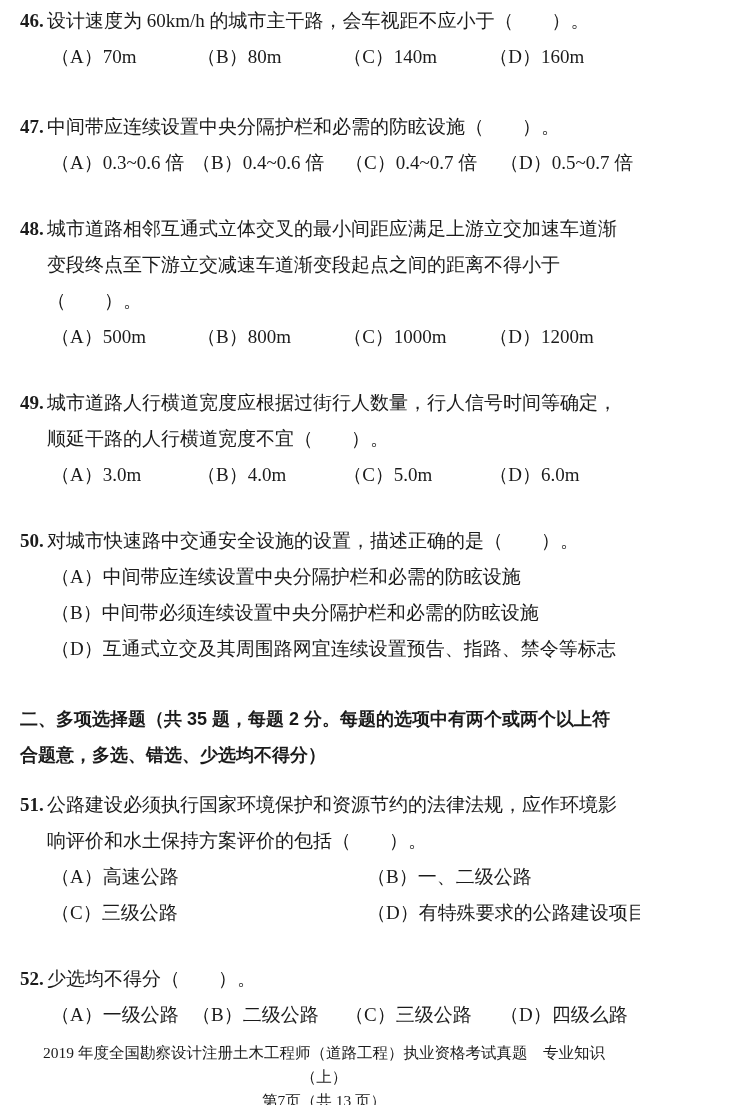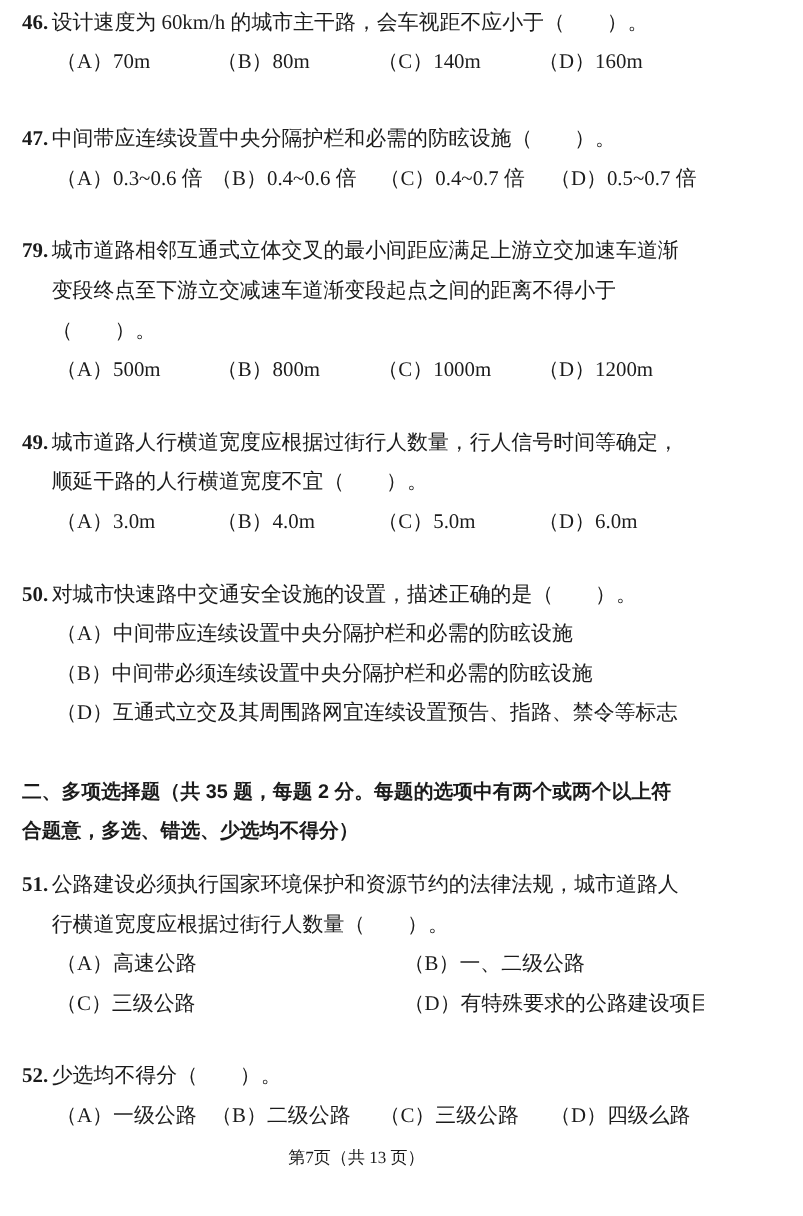--- a/index.html
+++ b/index.html
@@ -93,21 +93,21 @@
     <p class="q-body"><span class="q-num">47.</span><span>中间带应连续设置中央分隔护栏和必需的防眩设施（　　）。</span></p>
     <div class="opts row4-tight">
       <span class="opt">（A）0.3~0.6 倍</span>
       <span class="opt">（B）0.4~0.6 倍</span>
       <span class="opt">（C）0.4~0.7 倍</span>
       <span class="opt">（D）0.5~0.7 倍</span>
     </div>
   </div>
 
   <div class="qblock q48">
-    <p class="q-body"><span class="q-num">79.</span><span>城市道路相邻互通式立体交叉的最小间距应满足上游立交加速车道渐变段终点至下游立交减速车道渐变段起点之间的距离不得小于（　　）。</span></p>
+    <p class="q-body"><span class="q-num">48.</span><span>城市道路相邻互通式立体交叉的最小间距应满足上游立交加速车道渐变段终点至下游立交减速车道渐变段起点之间的距离不得小于（　　）。</span></p>
     <div class="opts row4">
       <span class="opt">（A）500m</span>
       <span class="opt">（B）800m</span>
       <span class="opt">（C）1000m</span>
       <span class="opt">（D）1200m</span>
     </div>
   </div>
 
   <div class="qblock q49">
     <p class="q-body"><span class="q-num">49.</span><span>城市道路人行横道宽度应根据过街行人数量，行人信号时间等确定，顺延干路的人行横道宽度不宜（　　）。</span></p>
@@ -124,36 +124,37 @@
     <div class="opts stack">
       <span class="opt">（A）中间带应连续设置中央分隔护栏和必需的防眩设施</span>
       <span class="opt">（B）中间带必须连续设置中央分隔护栏和必需的防眩设施</span>
       <span class="opt">（D）互通式立交及其周围路网宜连续设置预告、指路、禁令等标志</span>
     </div>
   </div>
 
   <p class="section-header">二、多项选择题（共 35 题，每题 2 分。每题的选项中有两个或两个以上符合题意，多选、错选、少选均不得分）</p>
 
   <div class="qblock q51">
-    <p class="q-body"><span class="q-num">51.</span><span>公路建设必须执行国家环境保护和资源节约的法律法规，城市道路人行横道宽度应根据过街行人数量（　　）。</span></p>
+    <p class="q-body"><span class="q-num">51.</span><span>公路建设必须执行国家环境保护和资源节约的法律法规，应作环境影响评价和水土保持方案评价的包括（　　）。</span></p>
     <div class="opts grid2">
       <span class="opt">（A）高速公路</span>
       <span class="opt">（B）一、二级公路</span>
       <span class="opt">（C）三级公路</span>
       <span class="opt">（D）有特殊要求的公路建设项目</span>
     </div>
   </div>
 
   <div class="qblock q52">
     <p class="q-body"><span class="q-num">52.</span><span>少选均不得分（　　）。</span></p>
     <div class="opts row4-tight">
       <span class="opt">（A）一级公路</span>
       <span class="opt">（B）二级公路</span>
       <span class="opt">（C）三级公路</span>
       <span class="opt">（D）四级么路</span>
     </div>
   </div>
 
   <div class="footer">
+    <p>2019 年度全国勘察设计注册土木工程师（道路工程）执业资格考试真题　专业知识（上）</p>
     <p>第7页（共 13 页）</p>
   </div>
 
 </div>
 
 </body></html>

